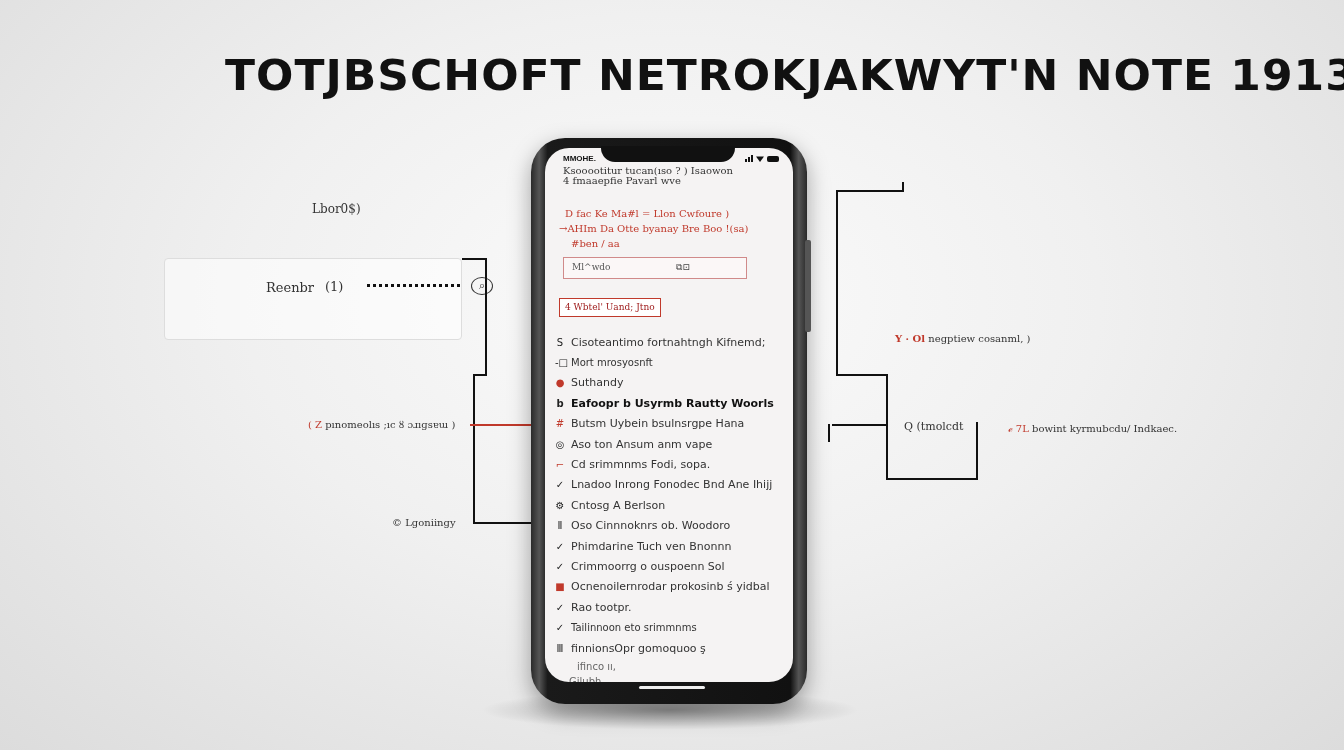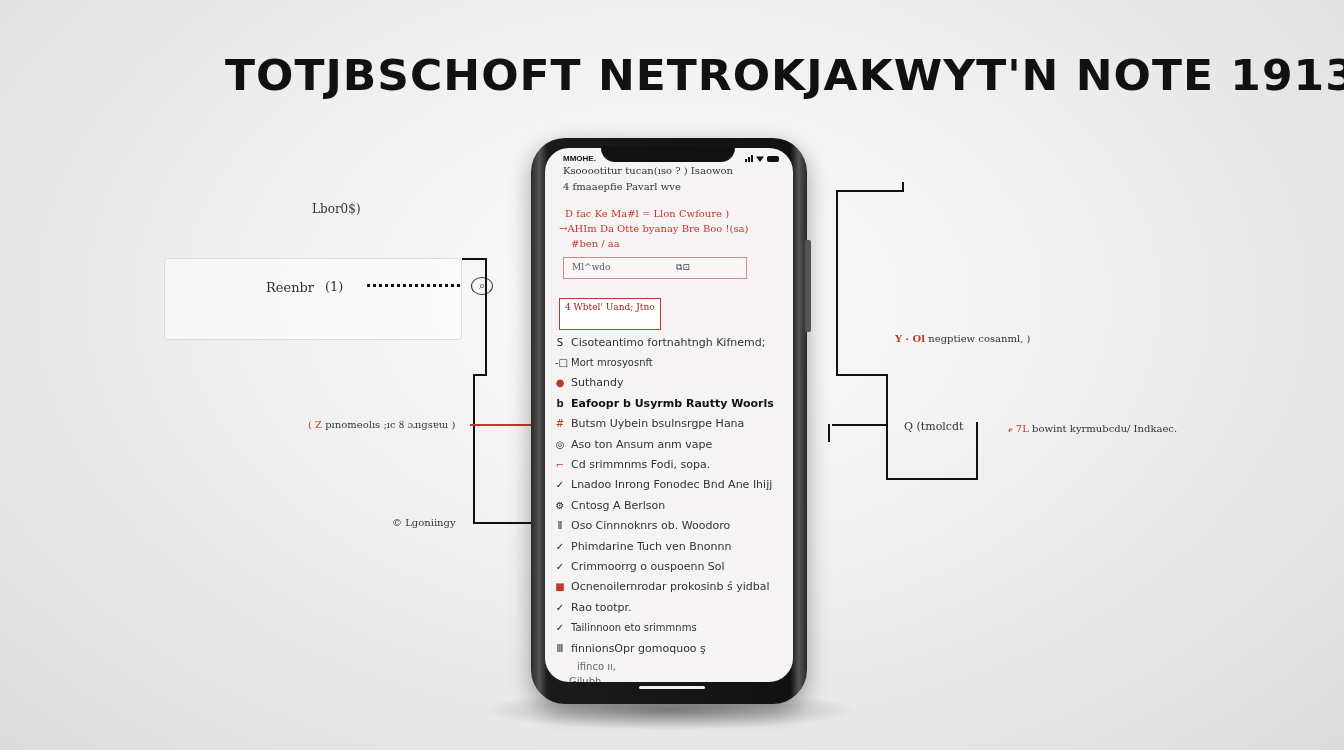--- a/index.html
+++ b/index.html
@@ -53,21 +53,21 @@
 
     .scr-line { position: absolute; left: 18px; font-size: 10px; white-space: nowrap; font-family: "DejaVu Serif", serif; color: #333; }
     .red { color: #c0392b; }
     .input-box {
       position: absolute; left: 18px; top: 109px; width: 184px; height: 22px;
       border: 1.5px solid #d08a8a; background: #fbf7f7;
       font-size: 9px; color: #555; padding: 4px 8px; font-family: "DejaVu Serif", serif;
     }
     .input-icon { position: absolute; left: 112px; top: 4px; font-size: 9px; color: #444; }
     .red-button {
-      position: absolute; left: 14px; top: 150px; width: 102px; height: 32px;
+      position: absolute; left: 14px; top: 150px; width: 102px; height: 19px;
       border: 1.5px solid #c0392b; background: #fff; color: #a02020;
       font-size: 9px; padding: 3px 5px; font-family: "DejaVu Serif", serif;
     }
     .list { position: absolute; left: 10px; top: 184px; right: 6px; }
     .list-item { position: relative; height: 20.4px; font-size: 11px; white-space: nowrap; display: flex; align-items: center; gap: 6px; font-family: "DejaVu Sans", sans-serif; color: #333; }
     .list-item .ico { width: 10px; text-align: center; font-size: 10px; color: #222; }
     .list-item.bold { font-weight: bold; color: #111; }
     .list-item .ico.red { color: #c0392b; }
 
     
@@ -135,21 +135,21 @@
           <span style="height:3px"></span>
           <span style="height:5px"></span>
           <span style="height:7px"></span>
         </span>
       <span class="wifi"></span>
       <span class="batt"></span>
     </span>
   </div>
 
   <div class="scr-line" style="top:17px;">Ksooootitur tucan(ıso ? ) Isaowon</div>
-  <div class="scr-line" style="top:33px;">4 fmaaepfie Pavarl wve</div>
+  <div class="scr-line" style="top:27px;">4 fmaaepfie Pavarl wve</div>
 
   <div class="scr-line red" style="top:60px; left:20px;">D fac Ke Ma#l = Llon Cwfoure )</div>
   <div class="scr-line red" style="top:75px; left:14px;">→AHIm Da Otte byanay Bre Boo !(sa)</div>
   <div class="scr-line red" style="top:90px; left:26px;">#ben / aa</div>
 
   <div class="input-box">
     <span>Ml^wdo</span>
     <span class="input-icon">⧉⊡</span>
   </div>
 

